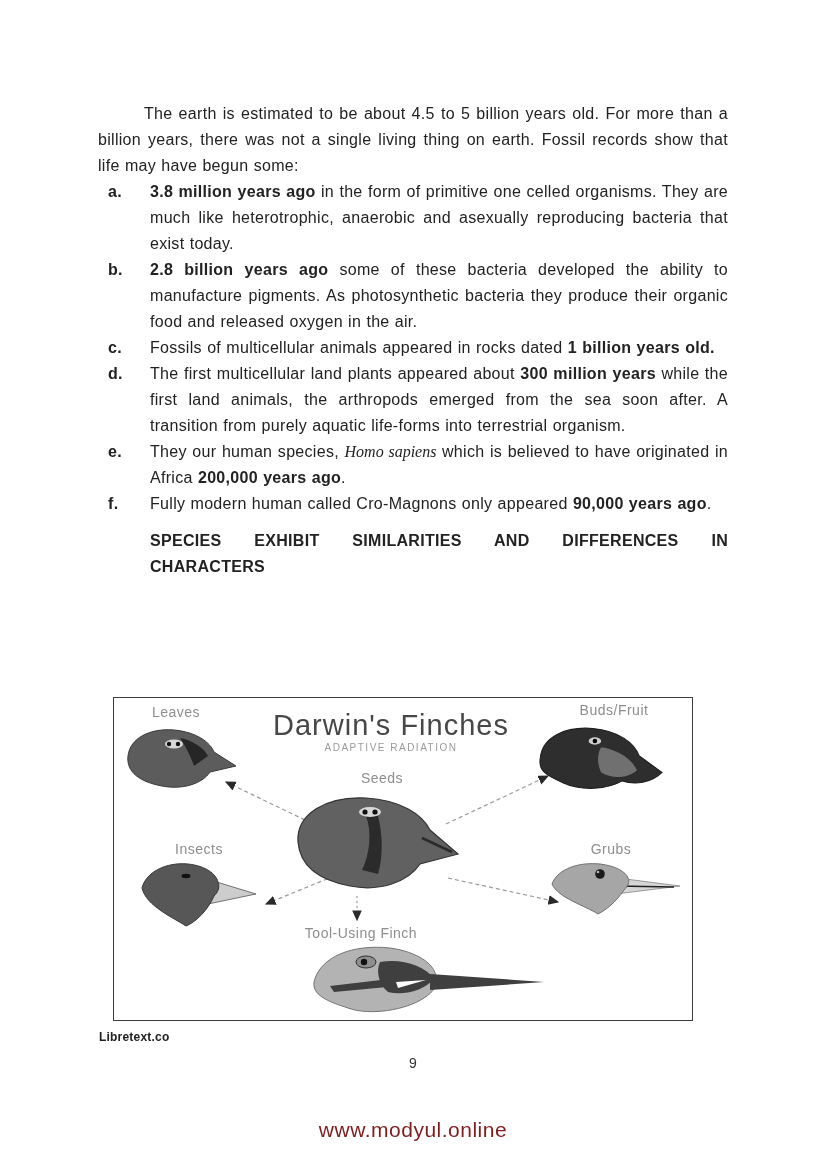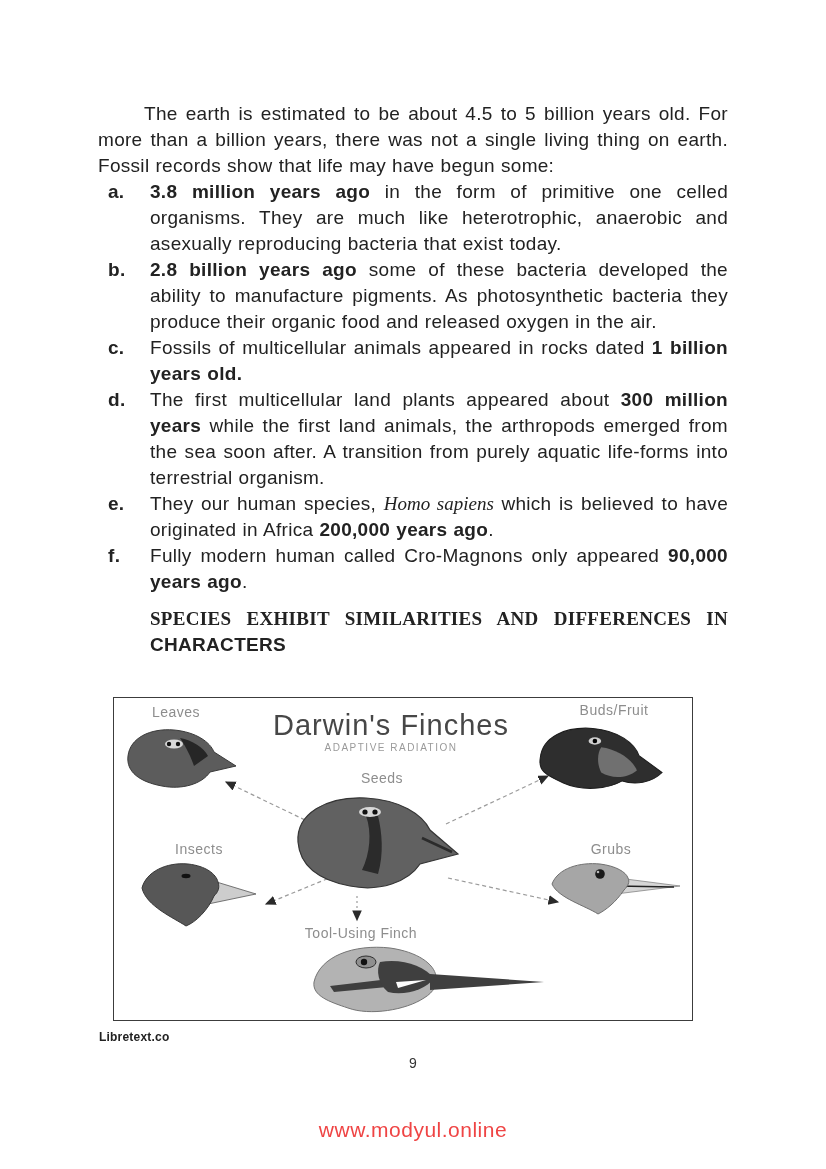--- a/index.html
+++ b/index.html
@@ -2,41 +2,41 @@
 <html><head>
 <meta charset="utf-8">
 <style>
   html,body{margin:0;padding:0;}
   body{
     width:826px;height:1169px;background:#ffffff;position:relative;
     font-family:"Liberation Sans",sans-serif;color:#222;overflow:hidden;
   }
   .content{
     position:absolute;left:98px;top:101px;width:630px;
-    font-size:19px;line-height:26px;letter-spacing:0.3px;word-spacing:0.5px;
+    font-size:16px;line-height:26px;letter-spacing:0.3px;word-spacing:0.5px;
   }
   .intro{margin:0;text-align:justify;text-indent:46px;}
   .list{margin:0;padding:0;list-style:none;}
   .li{display:flex;}
   .marker{flex:0 0 52px;width:52px;box-sizing:border-box;padding-left:10px;font-weight:700;}
   .txt{flex:1;text-align:justify;}
   .b{font-weight:700;}
   .sci{font-family:Liberation Serif, serif;font-style:italic;letter-spacing:0;}
   .heading{margin-top:11px;margin-left:52px;font-weight:700;}
-  .heading .l1{text-align:justify;text-align-last:justify;font-family:Liberation Serif, serif;}
+  .heading .l1{text-align:justify;text-align-last:justify;}
   .figure{
     position:absolute;left:113px;top:697px;width:578px;height:322px;
     border:1px solid #3c3c3c;background:#fff;box-sizing:content-box;
   }
   .figure svg{display:block;}
   .credit{position:absolute;left:99px;top:1030px;font-size:12px;font-weight:700;letter-spacing:0.2px;}
   .pagenum{position:absolute;left:0;top:1055px;width:826px;text-align:center;font-size:14px;color:#333;}
   .watermark{
     position:absolute;left:0;top:1118px;width:826px;text-align:center;
-    font-size:21px;color:#ef4444;letter-spacing:0.5px;
+    font-size:21px;color:#7f1d1d;letter-spacing:0.5px;
   }
   svg text{font-family:"Liberation Sans",sans-serif;}
   .fig-title{font-size:29px;fill:#474747;letter-spacing:1px;}
   .fig-sub{font-size:10px;fill:#9a9a9a;letter-spacing:1.5px;}
   .fig-label{font-size:14px;fill:#8d8d8d;letter-spacing:0.5px;}
   .arrow{stroke:#9b9b9b;stroke-width:1.2;stroke-dasharray:4 3;fill:none;}
   .arrow-dot{stroke:#9b9b9b;stroke-width:1.2;stroke-dasharray:2 3;fill:none;}
 </style>
 </head>
 <body>

